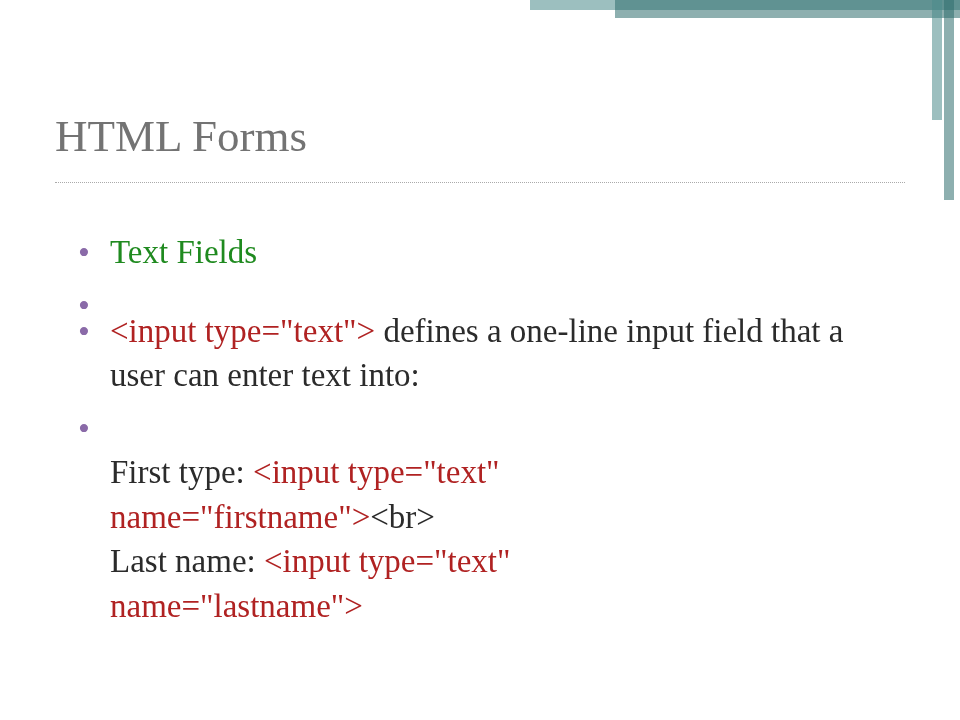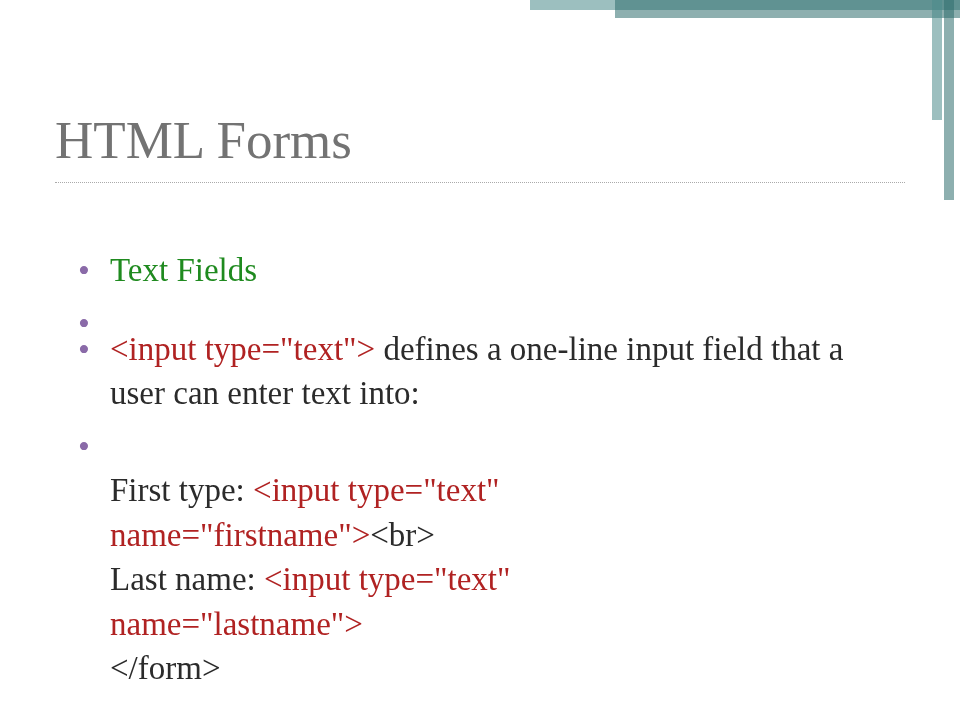--- a/index.html
+++ b/index.html
@@ -52,35 +52,35 @@
     right: 6px;
     width: 10px;
     height: 200px;
     background: #2f6d6d;
     opacity: 0.55;
   }
   .title {
     position: absolute;
     left: 55px;
     top: 110px;
-    font-size: 53px;
+    font-size: 45px;
     color: #737373;
     font-weight: normal;
   }
   .title-underline {
     position: absolute;
     left: 55px;
     top: 182px;
     width: 850px;
     border-top: 1px dotted #aaaaaa;
   }
   .body {
     position: absolute;
     left: 70px;
-    top: 248px;
+    top: 230px;
     width: 820px;
     font-size: 33px;
     line-height: 1.35;
     color: #2b2b2b;
   }
   ul.bullets {
     list-style: none;
     padding: 0;
     margin: 0;
   }
@@ -126,18 +126,17 @@
         <span class="sp"> defines a one-line input field that a user can enter text into:</span>
       </li>
       <li>
         <br>
         <span class="sp">First type: </span>
         <span class="sp redcode">&lt;input type="text" </span><br>
         <span class="sp redcode">name="firstname"&gt;</span><span class="sp">&lt;br&gt;</span><br>
         <span class="sp">Last name: </span>
         <span class="sp redcode">&lt;input type="text" </span><br>
         <span class="sp redcode">name="lastname"&gt;</span><br>
-        <span class="sp">&lt;/form&gt;</span>
       </li>
     </ul>
   </div>
 
 </div>
 
 </body></html>

